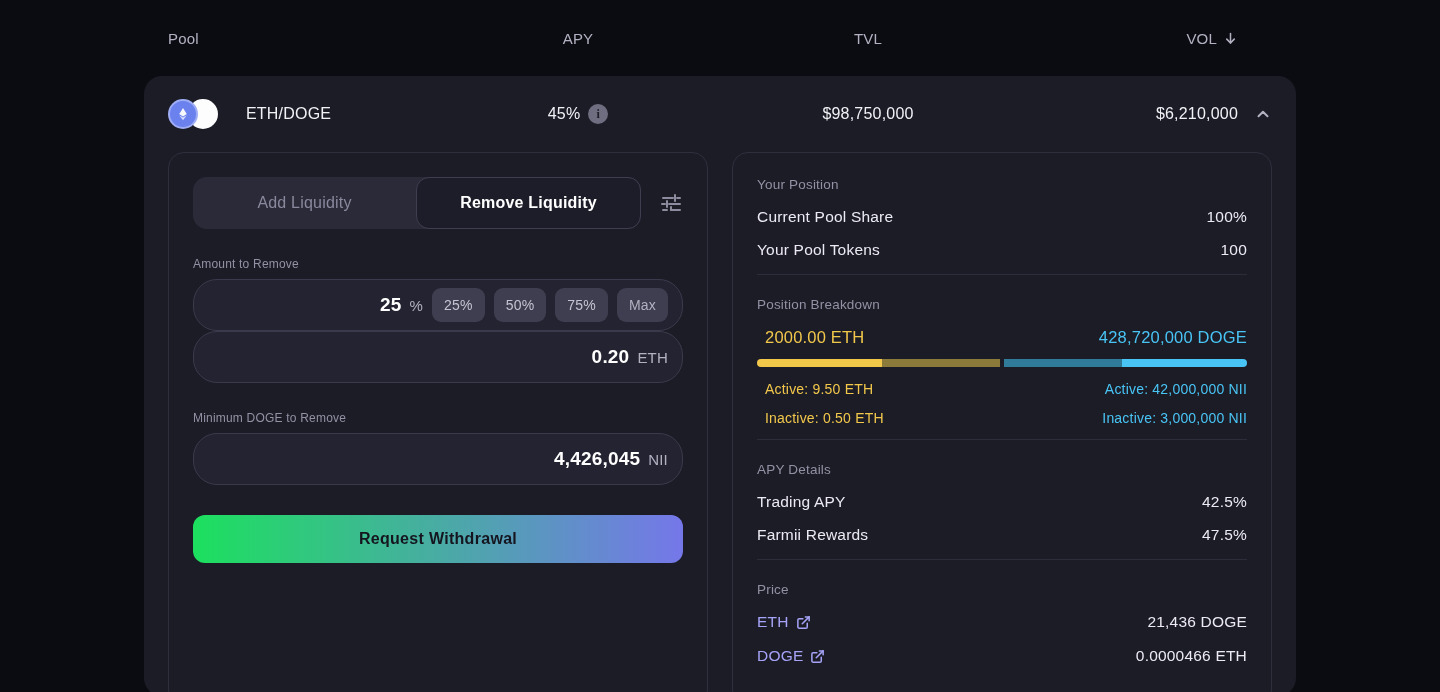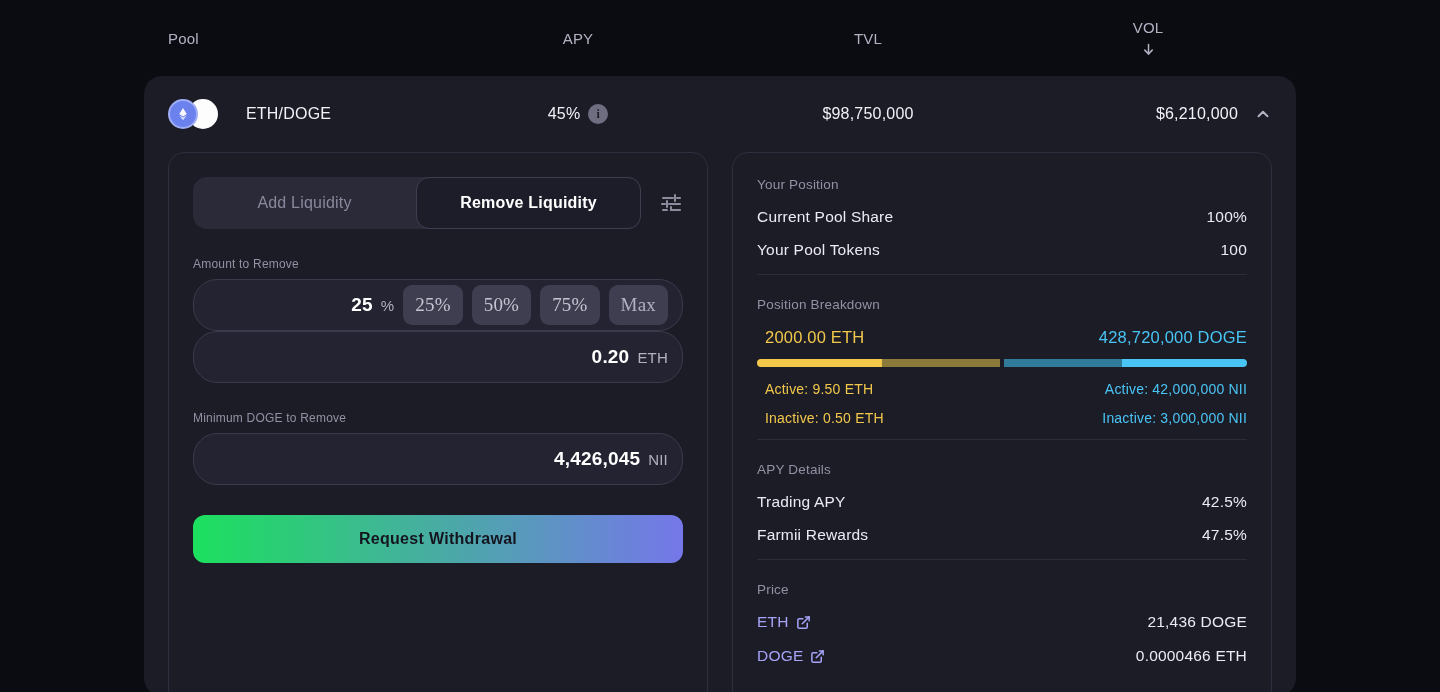--- a/index.html
+++ b/index.html
@@ -19,21 +19,21 @@
     color:var(--text); letter-spacing:.2px;
   }
   .content{width:1152px;margin:0 auto;}
   .row-grid{
     display:grid;
     grid-template-columns:310px 200px 380px 1fr 34px;
     align-items:center; padding:0 24px;margin-top:14px;
   }
   .table-header{height:48px;color:var(--header-text);font-size:15px;}
   .th-apy,.th-tvl{text-align:center;}
-  .th-vol{text-align:right;display:flex;justify-content:flex-end;align-items:center;gap:6px;flex-direction:column;}
+  .th-vol{text-align:right;display:flex;justify-content:flex-end;align-items:center;gap:6px;}
   .pool-card{
     background:var(--card-bg);
     border-radius:18px;
     height:620px;
   }
   .pool-row{height:76px;font-size:16px;}
   .pair-cell{display:flex;align-items:center;gap:28px;}
   .pair-icons{display:flex;align-items:center;height:30px;}
   .coin{width:30px;height:30px;border-radius:50%;}
   .coin.eth{
@@ -72,23 +72,23 @@
   .tune{color:#8d8c9e;display:flex;cursor:pointer;}
   .field-label{margin:28px 0 8px;font-size:12px;color:var(--muted);}
   .inputbox{
     height:52px;background:var(--input-bg);border:1px solid var(--input-border);
     border-radius:24px;display:flex;align-items:center;justify-content:flex-end;
     padding:0 14px;cursor:text;
   }
   .inputbox .val{font-size:19px;font-weight:700;color:#fff;}
   .inputbox .unit{font-size:15px;color:#b3b1c2;margin-left:8px;}
   .qbtn{
-    background:var(--quick-btn-bg);border:none;color:#c6c4d2;font-size:19px;
+    background:var(--quick-btn-bg);border:none;color:#c6c4d2;font-size:14px;
     padding:9px 12px;border-radius:9px;margin-left:9px;cursor:pointer;
-    font-family:Liberation Serif, serif;letter-spacing:.2px;
+    font-family:Liberation Sans, sans-serif;letter-spacing:.2px;
   }
   .qbtn.max{color:#b2b0c0;}
   .submit{
     margin-top:30px;width:100%;height:48px;border-radius:12px;border:none;cursor:pointer;
     background:linear-gradient(90deg,var(--gradient-start),var(--gradient-end));
     color:#15151f;font-size:16px;font-weight:700;font-family:inherit;letter-spacing:.3px;
   }
   
   .plabel{font-size:13.5px;color:var(--muted);margin-bottom:16px;}
   .kv{display:flex;justify-content:space-between;align-items:center;

